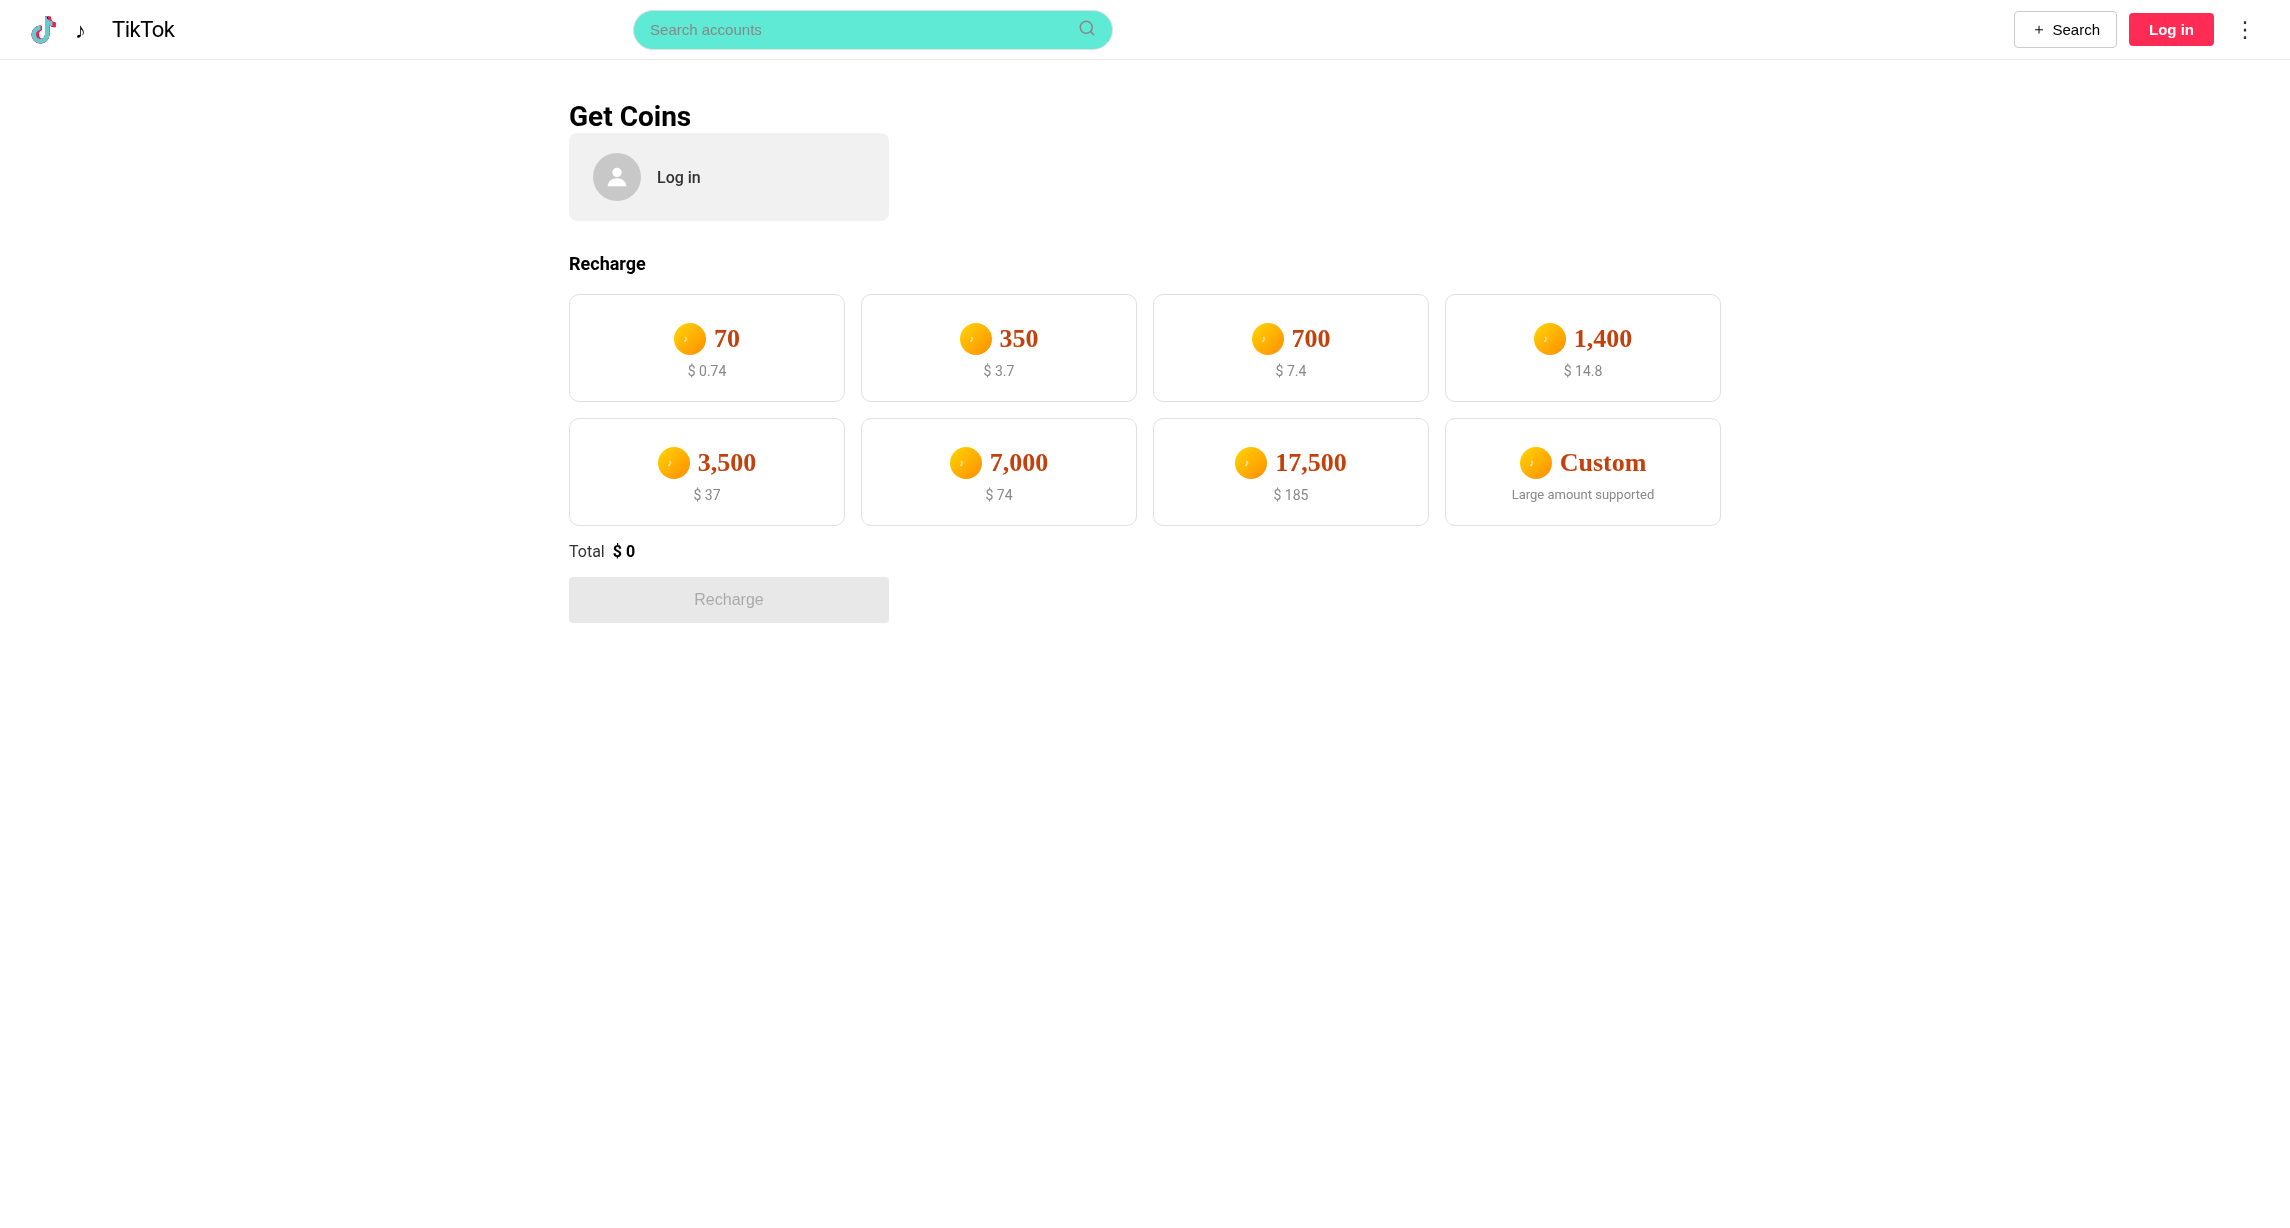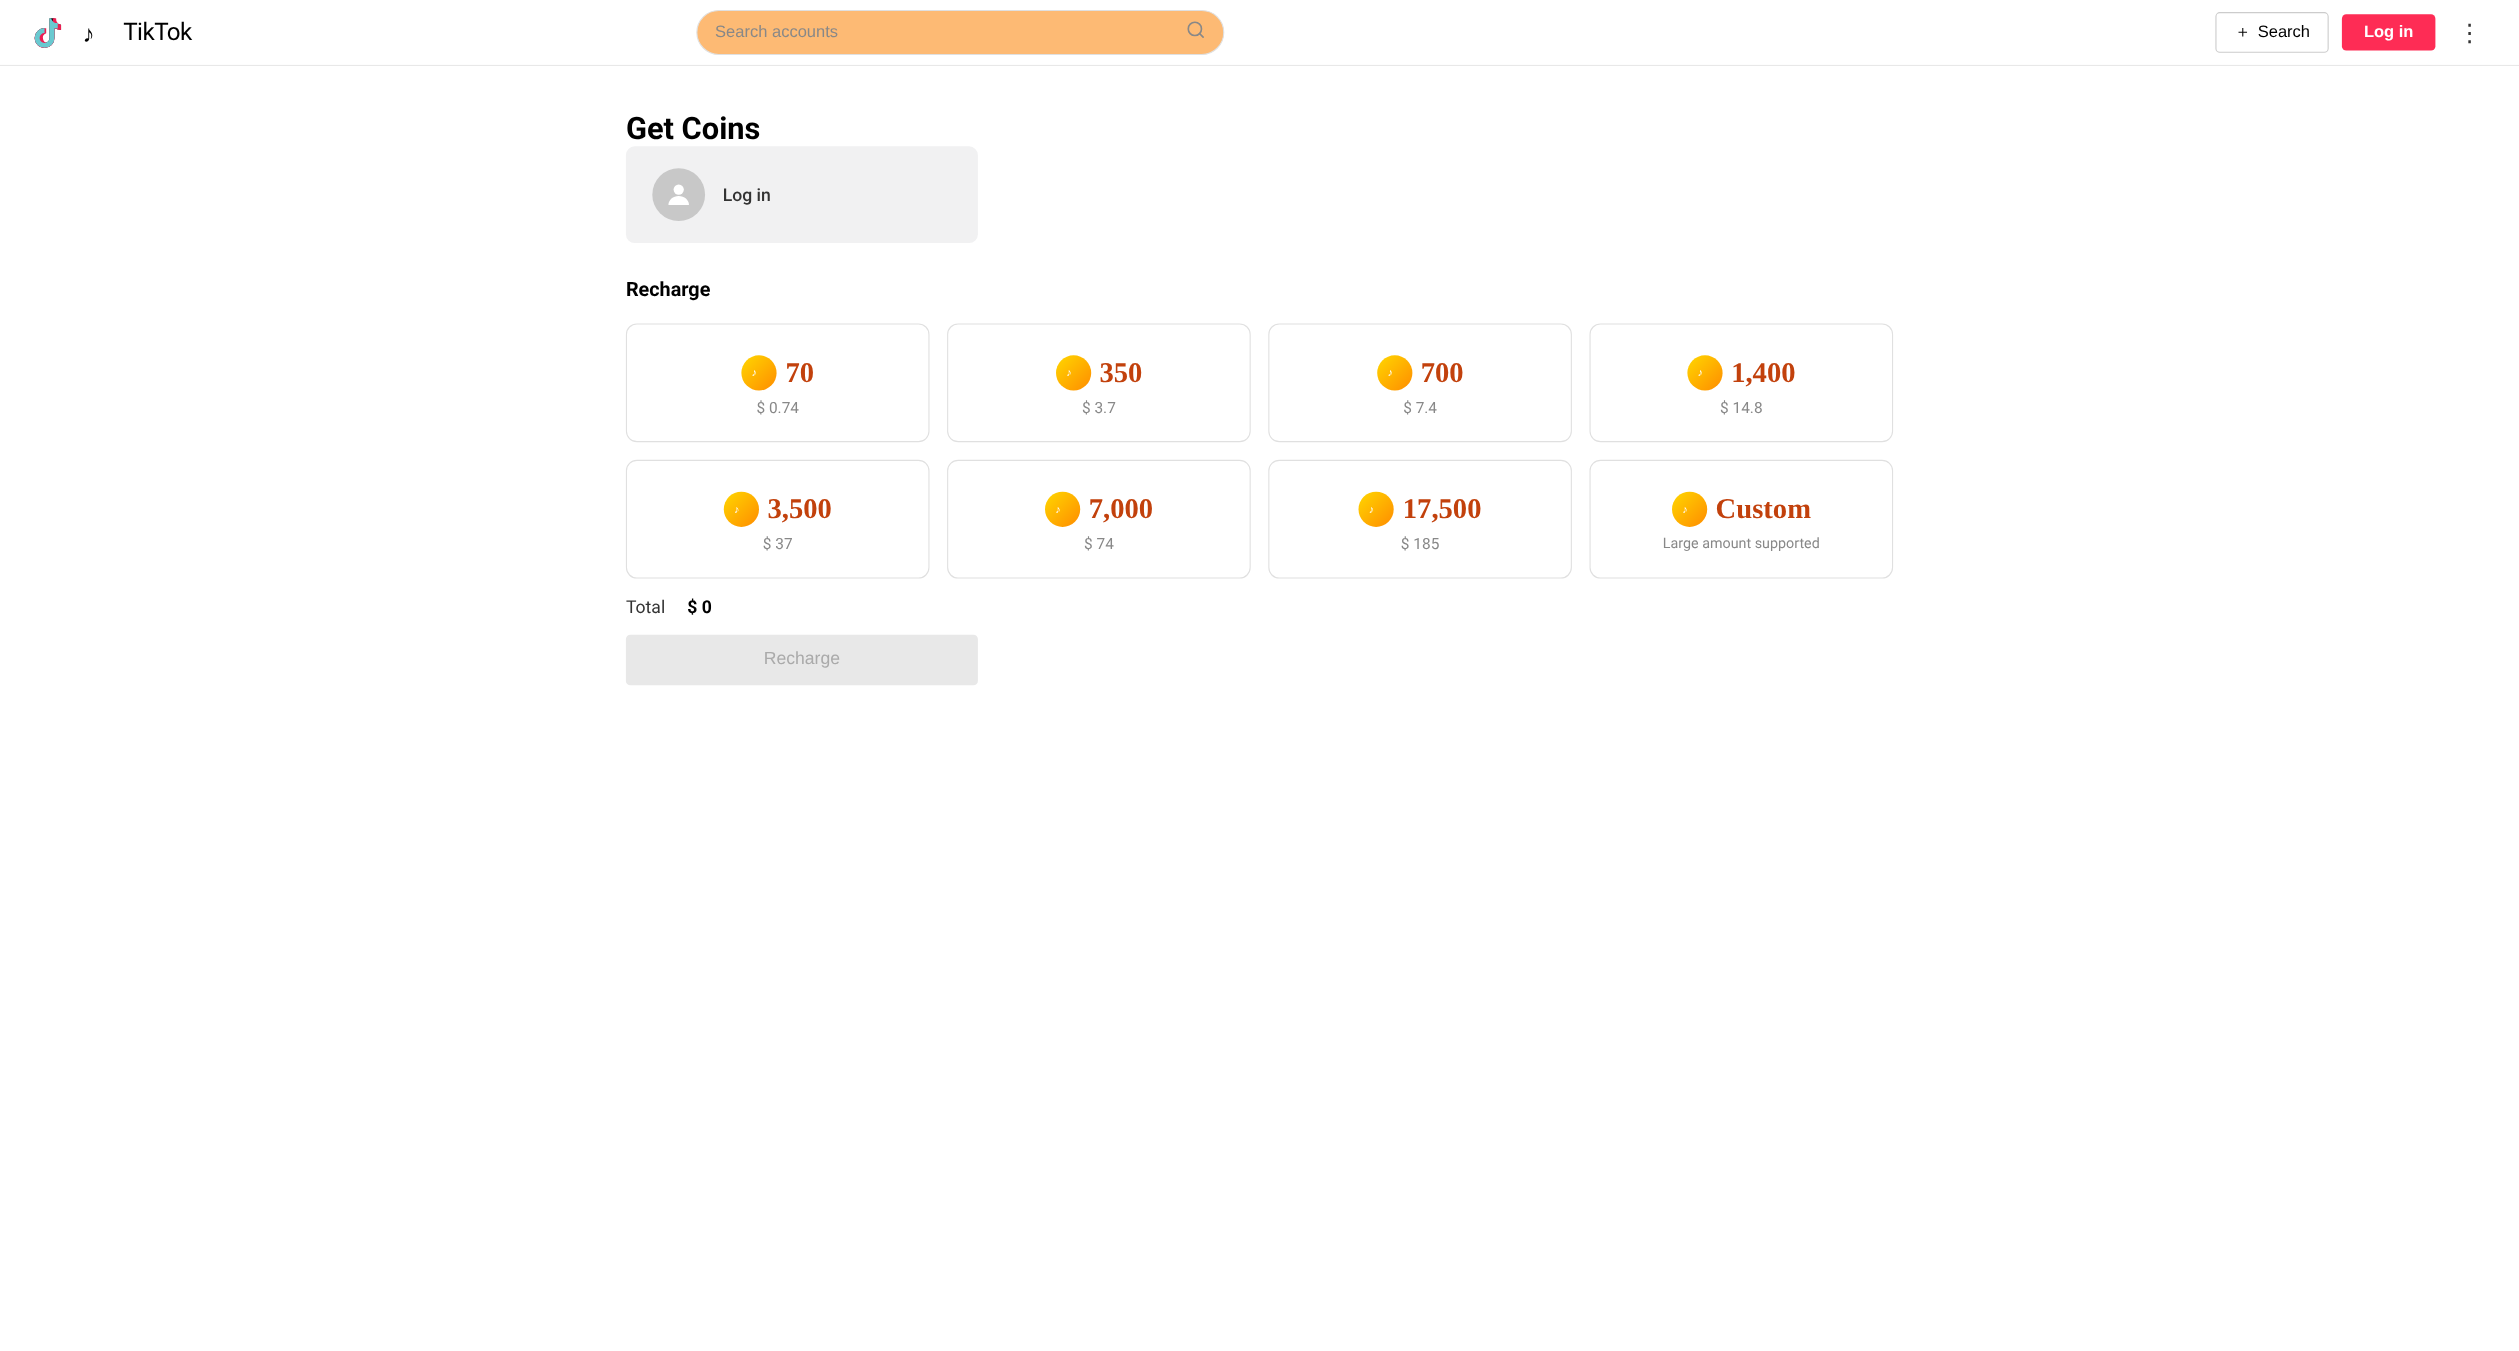--- a/index.html
+++ b/index.html
@@ -36,21 +36,21 @@
       letter-spacing: -0.5px;
     }
     .search-container {
       flex: 1;
       max-width: 480px;
       margin: 0 auto;
     }
     .search-bar {
       display: flex;
       align-items: center;
-      background: #fdba74;
+      background: #5eead4;
       border-radius: 92px;
       padding: 8px 16px;
       gap: 4px;
       border: 1px solid #e0e0e0;
     }
     .search-bar input {
       border: none;
       background: transparent;
       outline: none;
       font-size: 15px;
@@ -186,21 +186,21 @@
       font-size: 14px;
       color: #888;
     }
     .coin-subtitle {
       font-size: 13px;
       color: #888;
     }
     .total-row {
       display: flex;
       align-items: center;
-      gap: 20px;
+      gap: 8px;
       font-size: 16px;
       margin-top: 16px;
       margin-bottom: 16px;
     }
     .total-label { color: #333; }
     .total-value { font-weight: 700; font-size: 16px; }
     .recharge-btn {
       background: #e8e8e8;
       color: #aaa;
       border: none;

